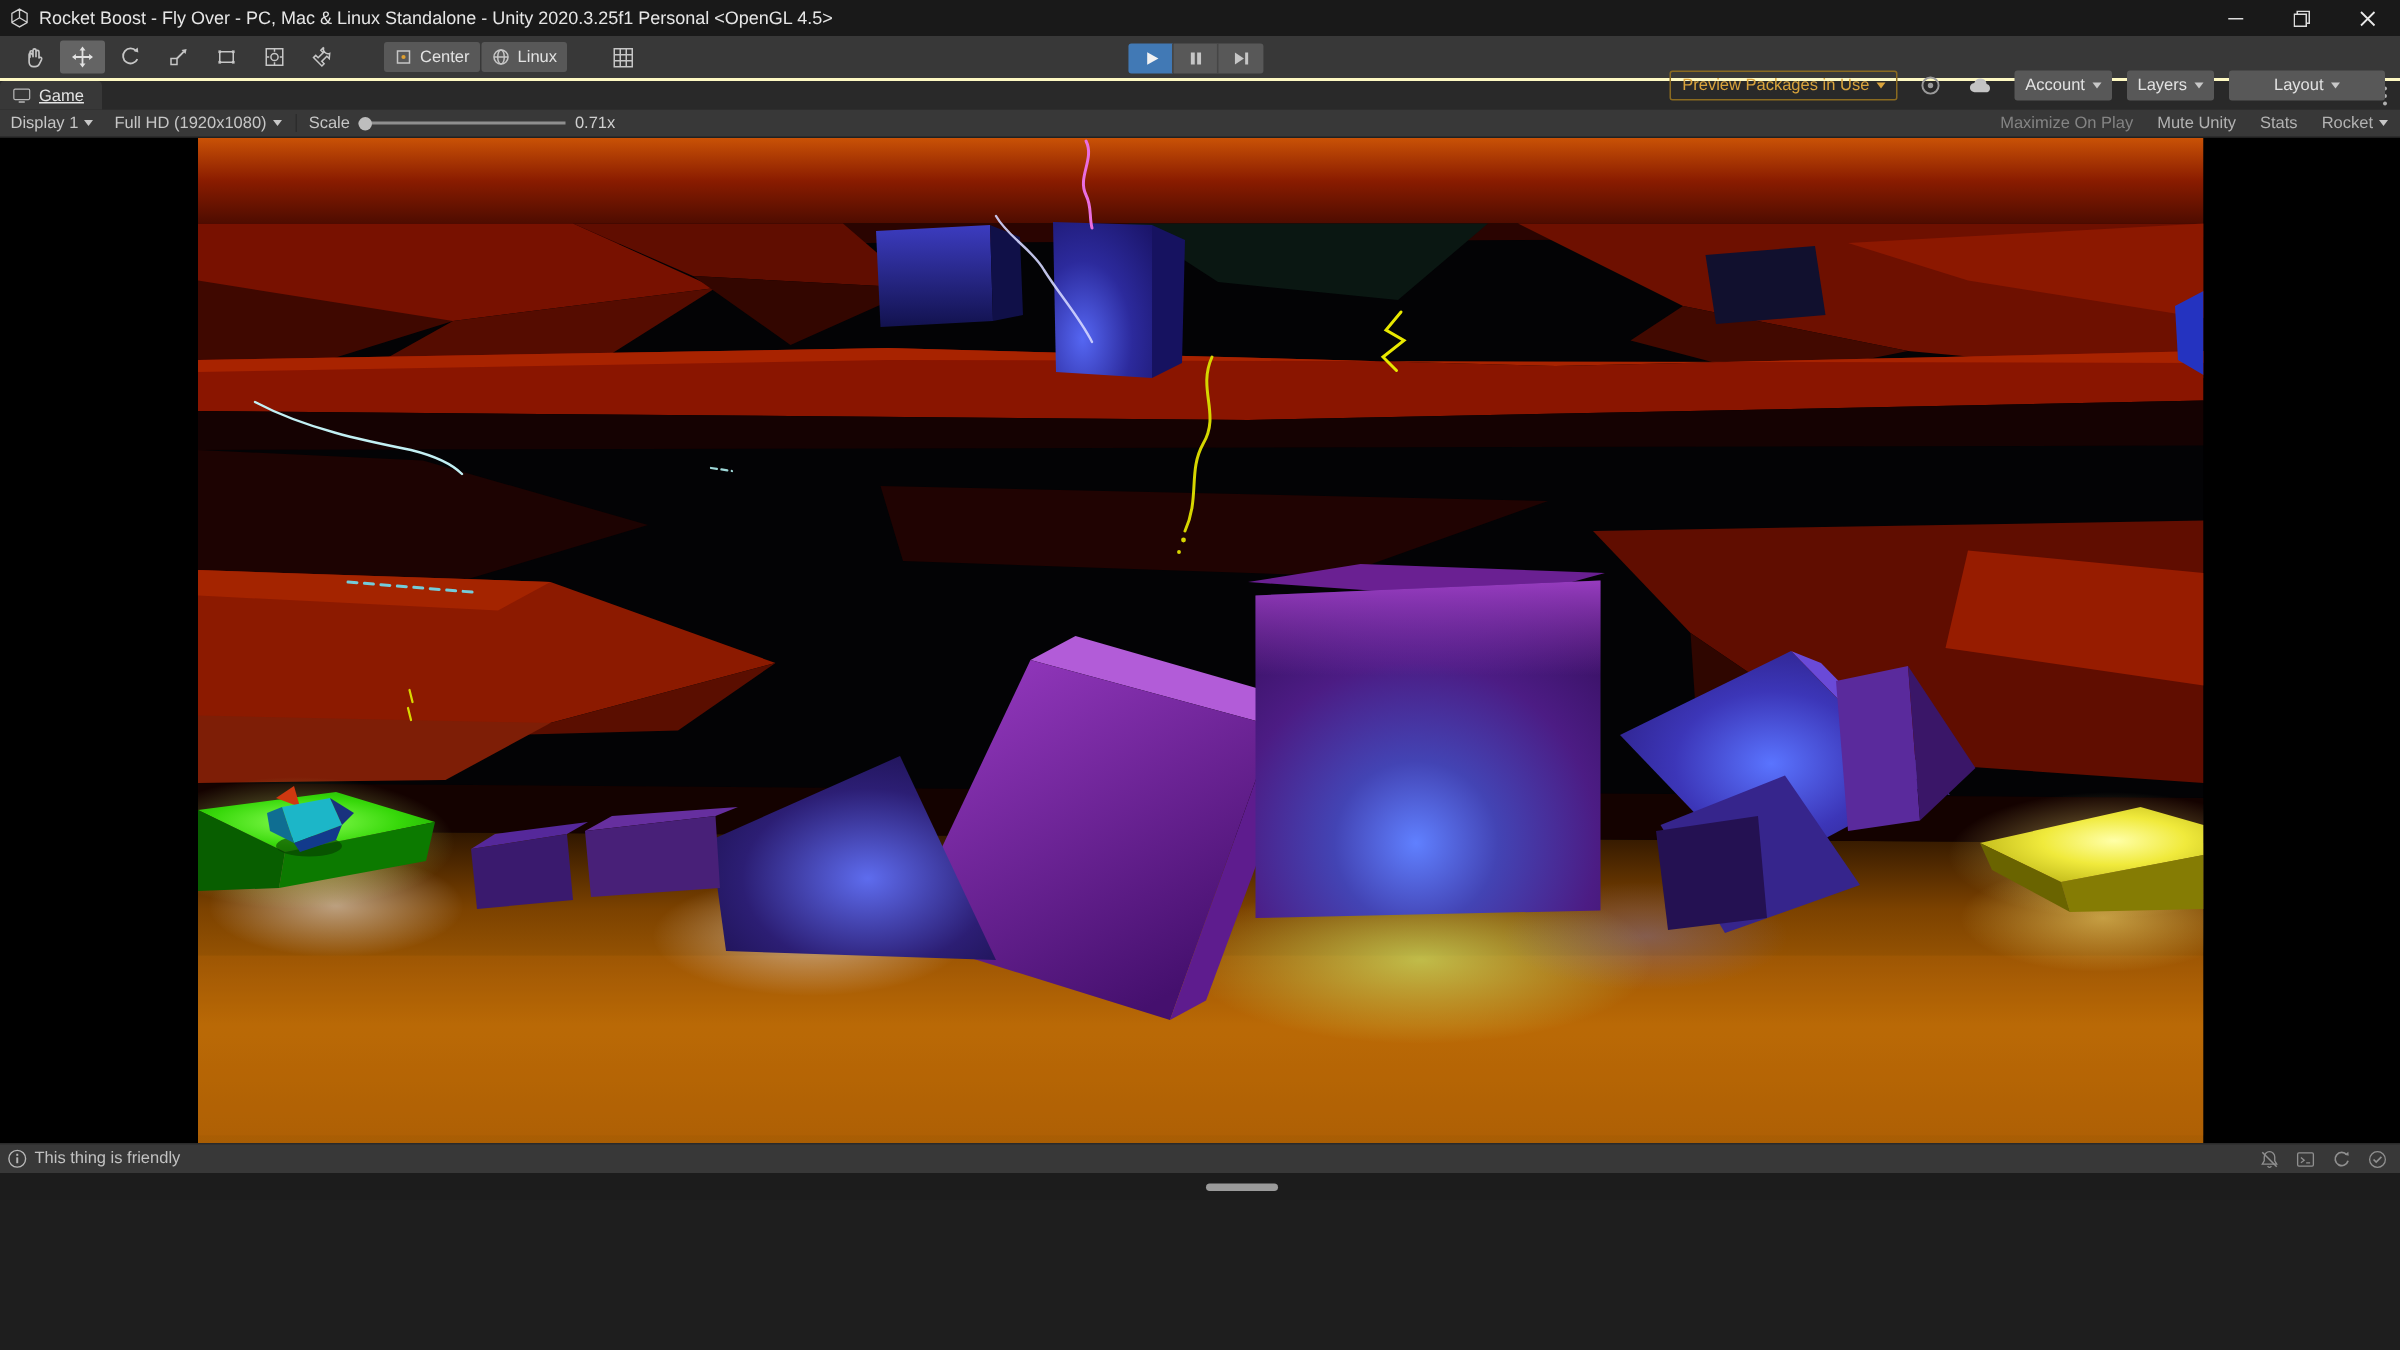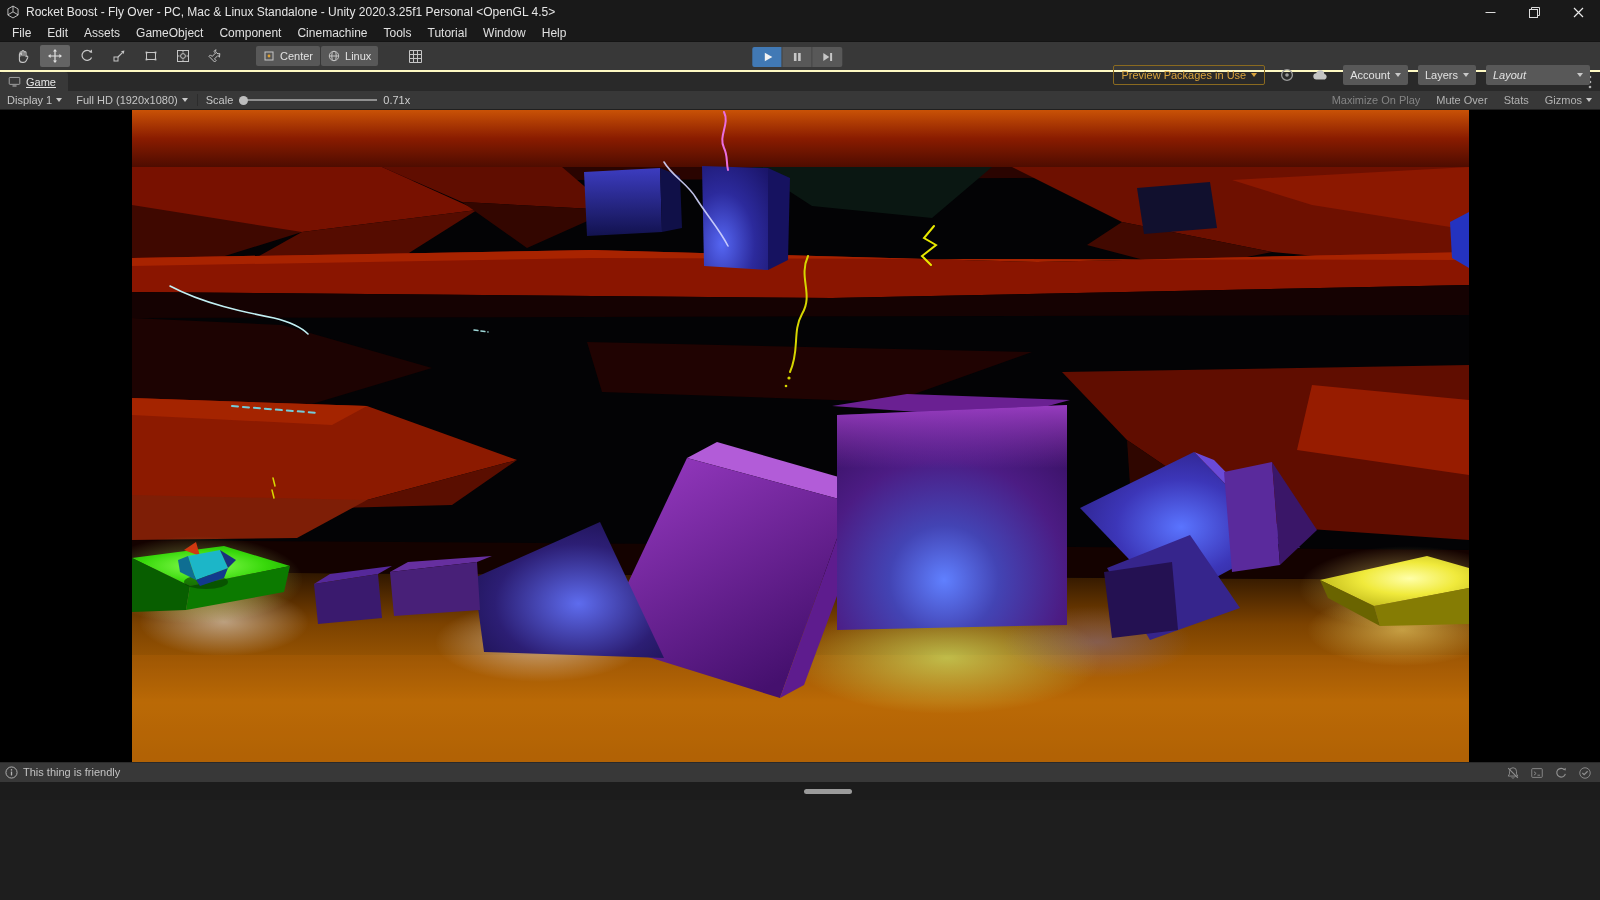--- a/index.html
+++ b/index.html
@@ -100,32 +100,20 @@
           </svg>
       </div>
       <div class="wc">
         <svg class="ic" width="11" height="11" viewBox="0 0 11 11">
             <path d="M1 1l9 9M10 1l-9 9" stroke="#e8e8e8" stroke-width="1.2"></path>
           </svg>
       </div>
     </div>
   </div>
 
-  <div class="menubar">
-    <span class="menu-item">File</span>
-    <span class="menu-item">Edit</span>
-    <span class="menu-item">Assets</span>
-    <span class="menu-item">GameObject</span>
-    <span class="menu-item">Component</span>
-    <span class="menu-item">Cinemachine</span>
-    <span class="menu-item">Tools</span>
-    <span class="menu-item">Tutorial</span>
-    <span class="menu-item">Window</span>
-    <span class="menu-item">Help</span>
-  </div>
 
   <div class="toolbar">
     <div class="tool-group">
       <div class="tbtn">
         <svg class="ic" width="16" height="16" viewBox="0 0 16 16">
             <path d="M5 8.2V4.8a1 1 0 012 0v3 M7 7.8V3.6a1 1 0 012 0v4 M9 7.8V4.6a1 1 0 012 0v3.8 M11 8.6c.9-.9 2.2-.2 1.7 1.1l-1.5 3c-.5 1-1.5 1.7-2.7 1.7H7.3c-1.7 0-2.9-1.3-2.9-3V6.4a1 1 0 012 0" stroke="#c6c6c6" stroke-width="1.1" fill="none" stroke-linecap="round"></path>
           </svg>
       </div>
       <div class="tbtn selected">
         <svg class="ic" width="16" height="16" viewBox="0 0 16 16">
@@ -232,21 +220,21 @@
           </svg>
       </div>
       <div class="dd">
         <span>Account</span>
         <span class="caret"></span>
       </div>
       <div class="dd">
         <span>Layers</span>
         <span class="caret"></span>
       </div>
-      <div class="dd" style="min-width:104px; justify-content:space-between;font-style:italic;">
+      <div class="dd" style="min-width:104px; justify-content:center;">
         <span>Layout</span>
         <span class="caret"></span>
       </div>
     </div>
   </div>
 
   <div class="tabbar">
     <div class="tab">
       <svg class="ic" width="13" height="13" viewBox="0 0 16 16">
           <rect x="1.5" y="3" width="13" height="8.5" rx="1" stroke="#b8b8b8" fill="none"></rect>
@@ -279,27 +267,27 @@
         <div class="track"></div>
         <div class="knob"></div>
       </div>
       <span class="scale-value">0.71x</span>
     </div>
     <div class="gamebar-right">
       <div class="gb-toggle disabled">
         <span>Maximize On Play</span>
       </div>
       <div class="gb-toggle">
-        <span>Mute Over</span>
+        <span>Mute Unity</span>
       </div>
       <div class="gb-toggle">
         <span>Stats</span>
       </div>
       <div class="gb-toggle">
-        <span>Gizmos</span>
+        <span>Rocket</span>
         <span class="caret"></span>
       </div>
     </div>
   </div>
 
   <div class="viewport">
     <svg viewBox="0 0 1337 752" width="1337" height="752">
       <defs>
         <linearGradient id="ceil" x1="0" y1="0" x2="0" y2="1">
           <stop offset="0" stop-color="#c95206"></stop>

